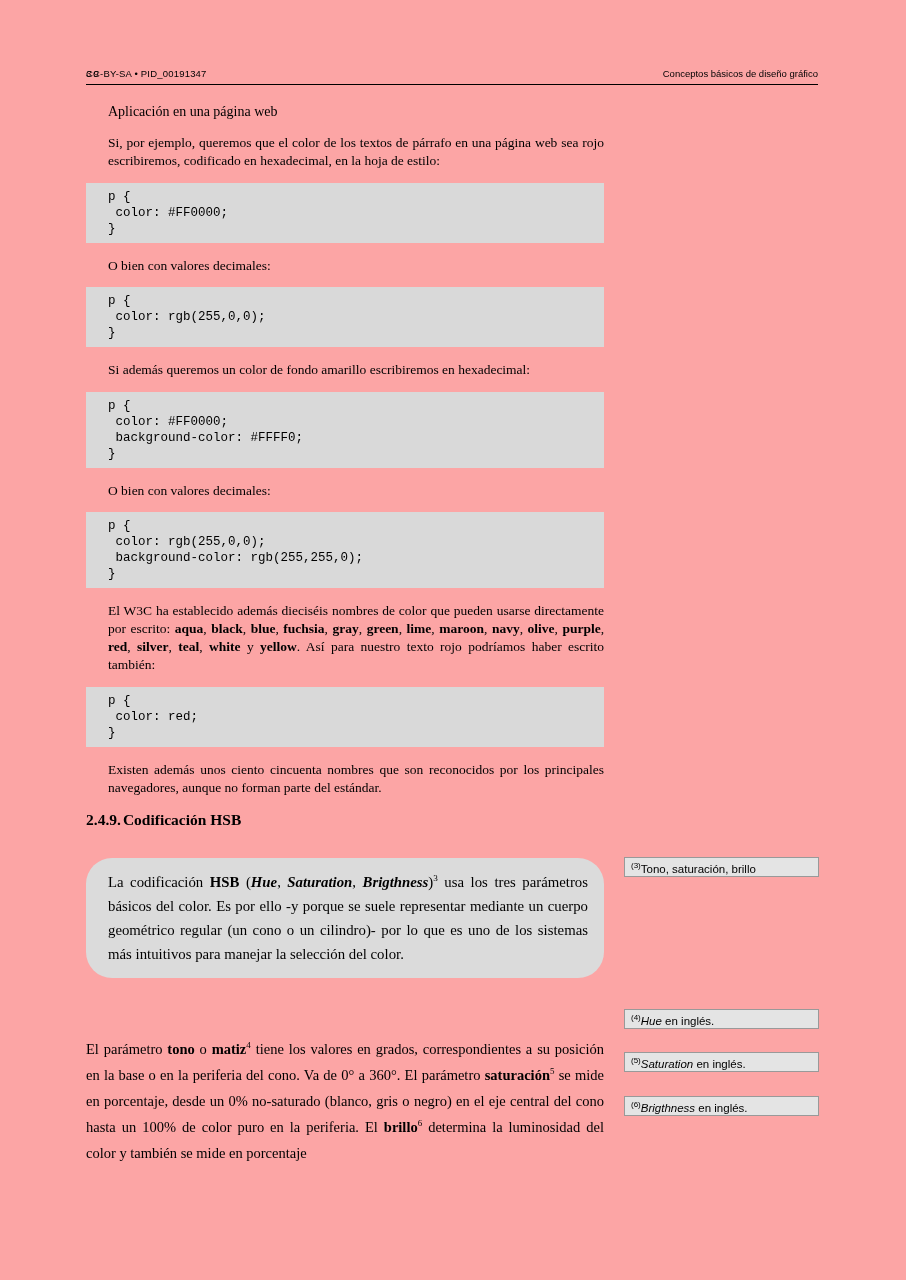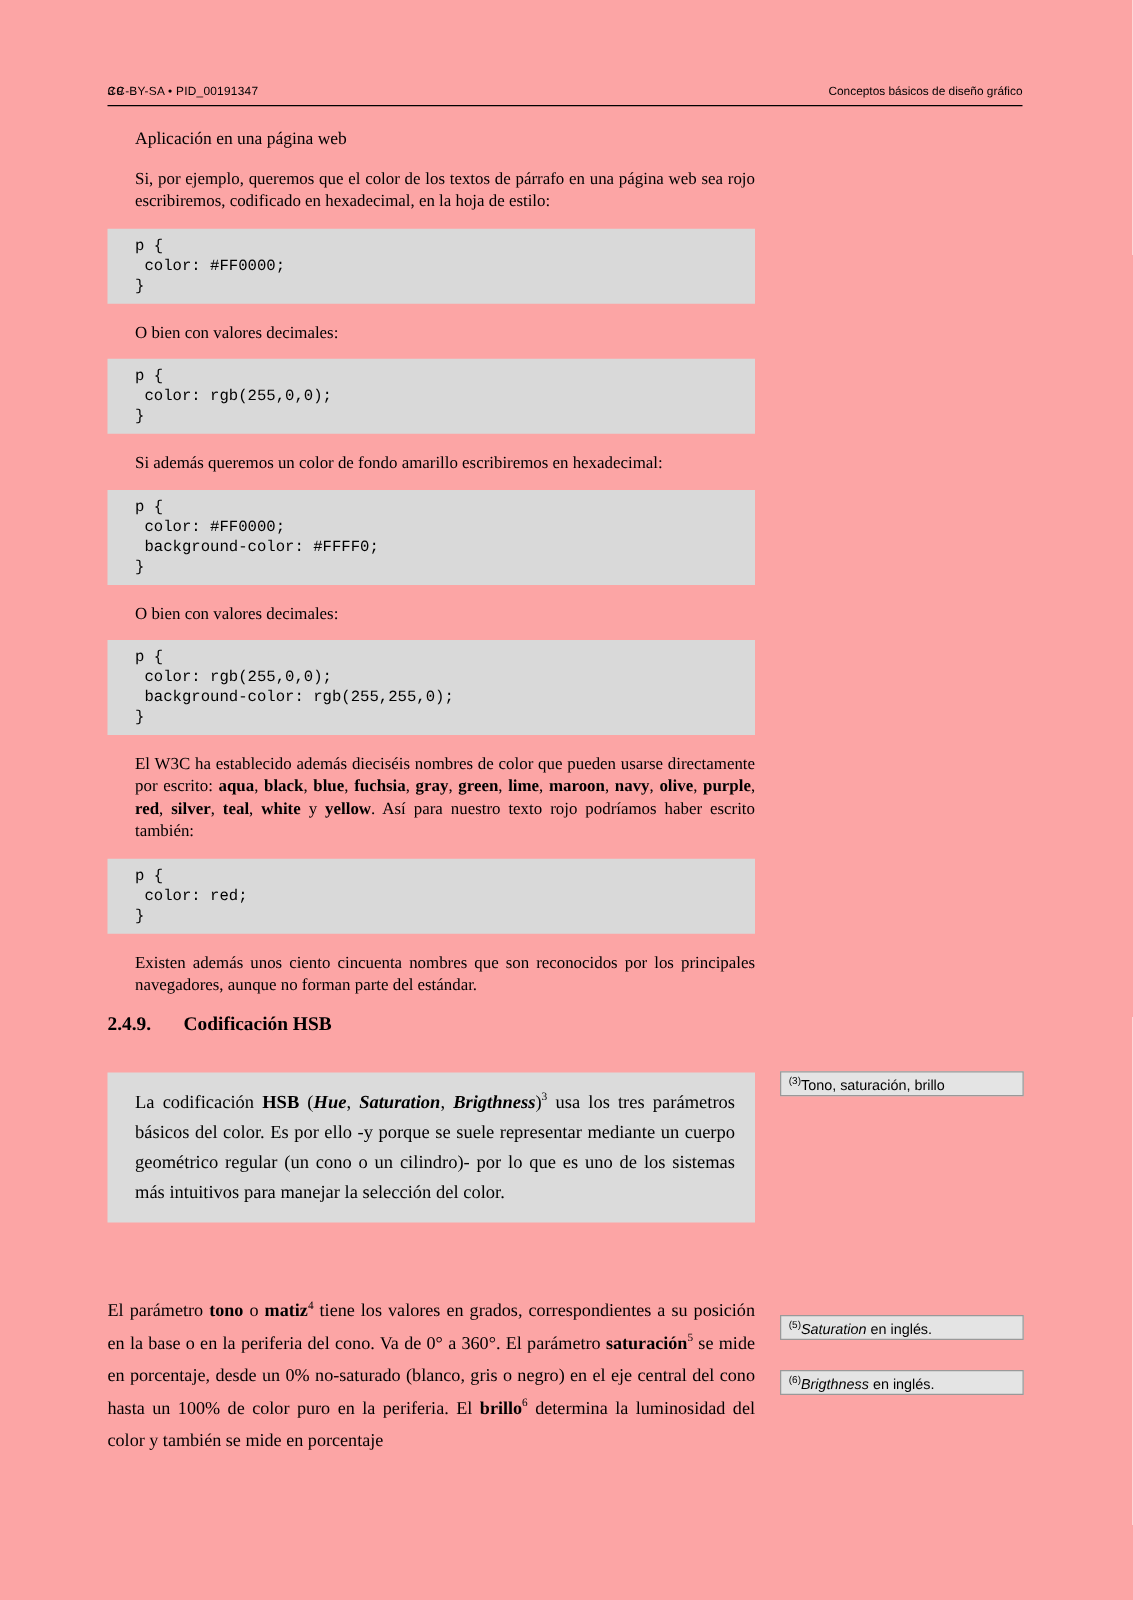--- a/index.html
+++ b/index.html
@@ -49,28 +49,29 @@
     background:var(--code-bg);
     font-family:"Liberation Mono", monospace;
     font-size:12.5px;line-height:16px;
     padding:6px 10px 6px 22px;
     white-space:pre;
   }
   
   .section-heading{
     position:absolute;left:86px;top:811px;width:518px;
     font-size:15.5px;font-weight:bold;line-height:18px;
-    display:flex;gap:26px;
+    display:flex;gap:2px;
   }
   .hsb-box{
     position:absolute;left:86px;top:858px;width:518px;
     background:var(--box-bg);
     padding:12px 16px 12px 22px;
     font-size:14.8px;line-height:24px;
     text-align:justify;
+    border-radius:26px;
   }
   .final-para{
     position:absolute;left:86px;top:1036px;width:518px;
     font-size:14.5px;line-height:26px;
     text-align:justify;
   }
   
   .margin-note{
     position:absolute;left:624px;width:195px;
     background:var(--note-bg);
@@ -137,20 +138,23 @@
     <span>Codificación HSB</span>
   </h2>
 
   <div class="hsb-box"><span>La codificación </span><span class="b">HSB</span><span> (</span><span class="b i">Hue</span><span>, </span><span class="b i">Saturation</span><span>, </span><span class="b i">Brigthness</span><span>)</span><sup>3</sup><span> usa los tres parámetros básicos del color. Es por ello -y porque se suele representar mediante un cuerpo geométrico regular (un cono o un cilindro)- por lo que es uno de los sistemas más intuitivos para manejar la selección del color.</span></div>
 
   <p class="final-para"><span>El parámetro </span><span class="b">tono</span><span> o </span><span class="b">matiz</span><sup>4</sup><span> tiene los valores en grados, correspondientes a su posición en la base o en la periferia del cono. Va de 0° a 360°. El parámetro </span><span class="b">saturación</span><sup>5</sup><span> se mide en porcentaje, desde un 0% no-saturado (blanco, gris o negro) en el eje central del cono hasta un 100% de color puro en la periferia. El </span><span class="b">brillo</span><sup>6</sup><span> determina la luminosidad del color y también se mide en porcentaje</span></p>
 
   <div class="margin-note" style="top:857px">
     <sup>(3)</sup><span><span>Tono, saturación, brillo</span></span>
   </div>
+  <div class="margin-note" style="top:1009px">
+    <sup>(4)</sup><span><span class="i">Hue</span><span> en inglés.</span></span>
+  </div>
   <div class="margin-note" style="top:1052px">
     <sup>(5)</sup><span><span class="i">Saturation</span><span> en inglés.</span></span>
   </div>
   <div class="margin-note" style="top:1096px">
     <sup>(6)</sup><span><span class="i">Brigthness</span><span> en inglés.</span></span>
   </div>
 
 </div>
 
 </body></html>

